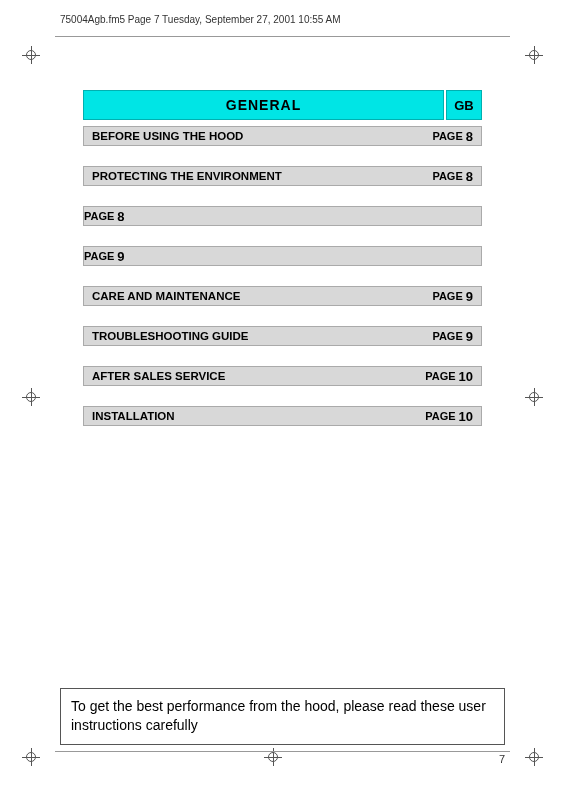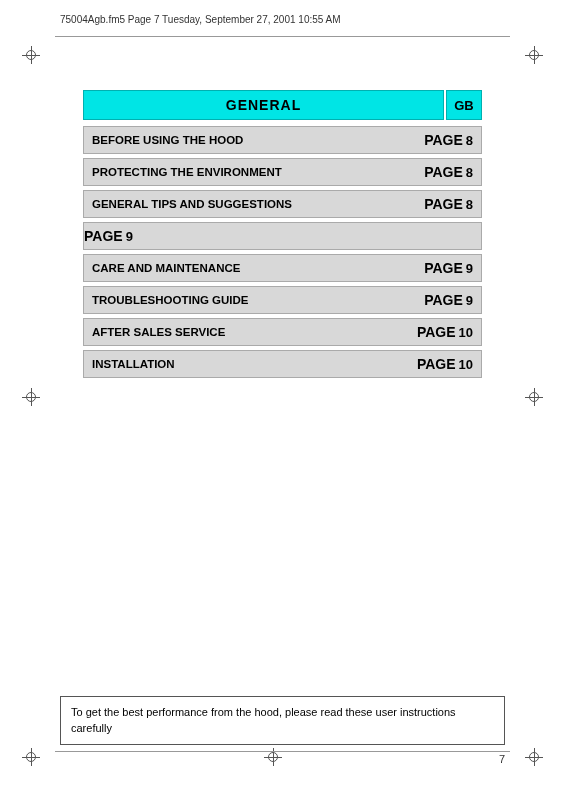--- a/index.html
+++ b/index.html
@@ -129,22 +129,22 @@
     .gb-text {
       font-size: 13px;
       font-weight: 900;
       color: #000;
     }
 
     
     .toc-row {
       display: flex;
       align-items: stretch;
-      height: 28px;
-      margin-bottom: 4px;
+      height: 20px;
+      margin-bottom: 20px;
       border: 1.5px solid #aaa;
       background: #d8d8d8;
       text-align: right;
     }
 
     .toc-row-title {
       flex: 1;
       display: flex;
       align-items: center;
       padding-left: 8px;
@@ -158,41 +158,41 @@
     }
 
     .toc-row-page {
       display: flex;
       align-items: center;
       padding-right: 8px;
       gap: 3px;
     }
 
     .toc-row-page-label {
-      font-size: 14px;
+      font-size: 11px;
       font-weight: 700;
       color: #000;
       text-transform: uppercase;
     }
 
     .toc-row-page-num {
       font-size: 13px;
       font-weight: 900;
       color: #000;
     }
 
     
     .footer-note {
       position: absolute;
       bottom: 55px;
       left: 60px;
       right: 60px;
       border: 1px solid #555;
       padding: 8px 10px;
-      font-size: 11px;
+      font-size: 14px;
       color: #000;
       line-height: 1.4;
     }
 
     
     .page-number {
       position: absolute;
       bottom: 35px;
       right: 60px;
       font-size: 11px;
@@ -267,23 +267,20 @@
       <div class="toc-row-title">
         <span class="toc-row-title-text">PROTECTING THE ENVIRONMENT</span>
       </div>
       <div class="toc-row-page">
         <span class="toc-row-page-label">PAGE</span>
         <span class="toc-row-page-num">8</span>
       </div>
     </div>
 
     <div class="toc-row">
-      <div class="toc-row-title">
-        <span class="toc-row-title-text">GENERAL TIPS AND SUGGESTIONS</span>
-      </div>
       <div class="toc-row-page">
         <span class="toc-row-page-label">PAGE</span>
         <span class="toc-row-page-num">8</span>
       </div>
     </div>
 
     <div class="toc-row">
       <div class="toc-row-page">
         <span class="toc-row-page-label">PAGE</span>
         <span class="toc-row-page-num">9</span>

